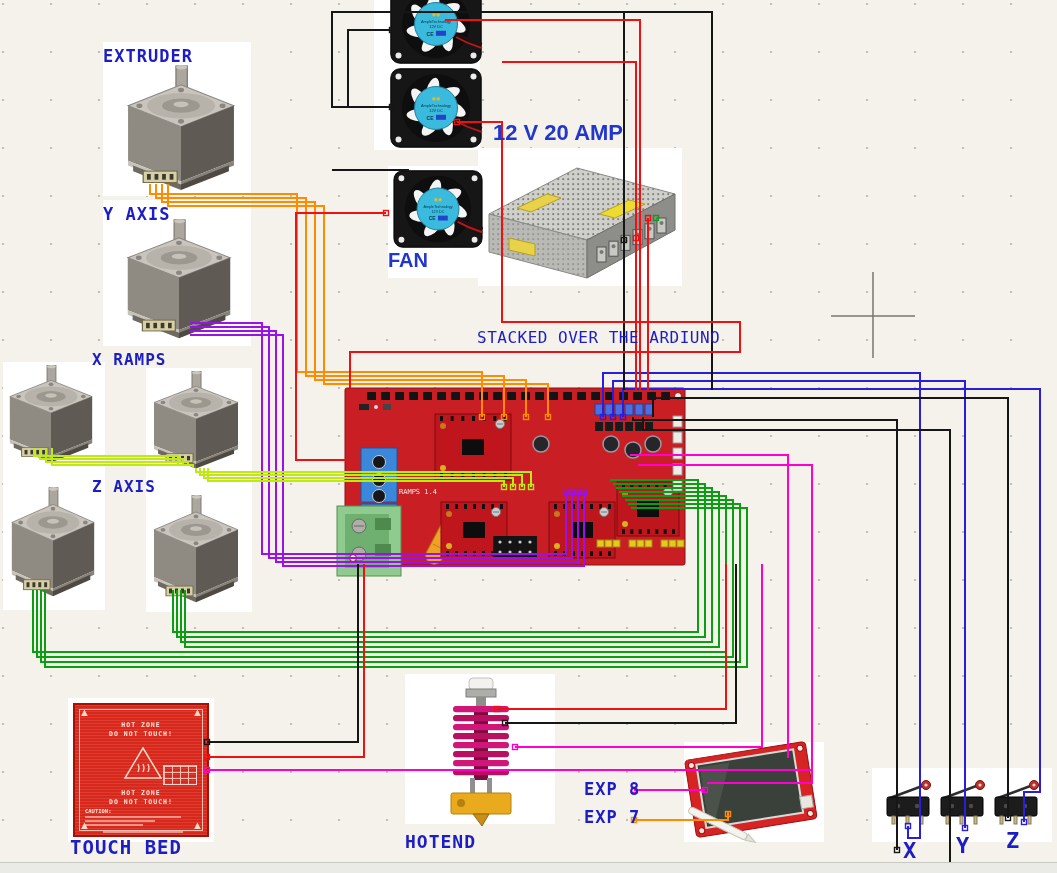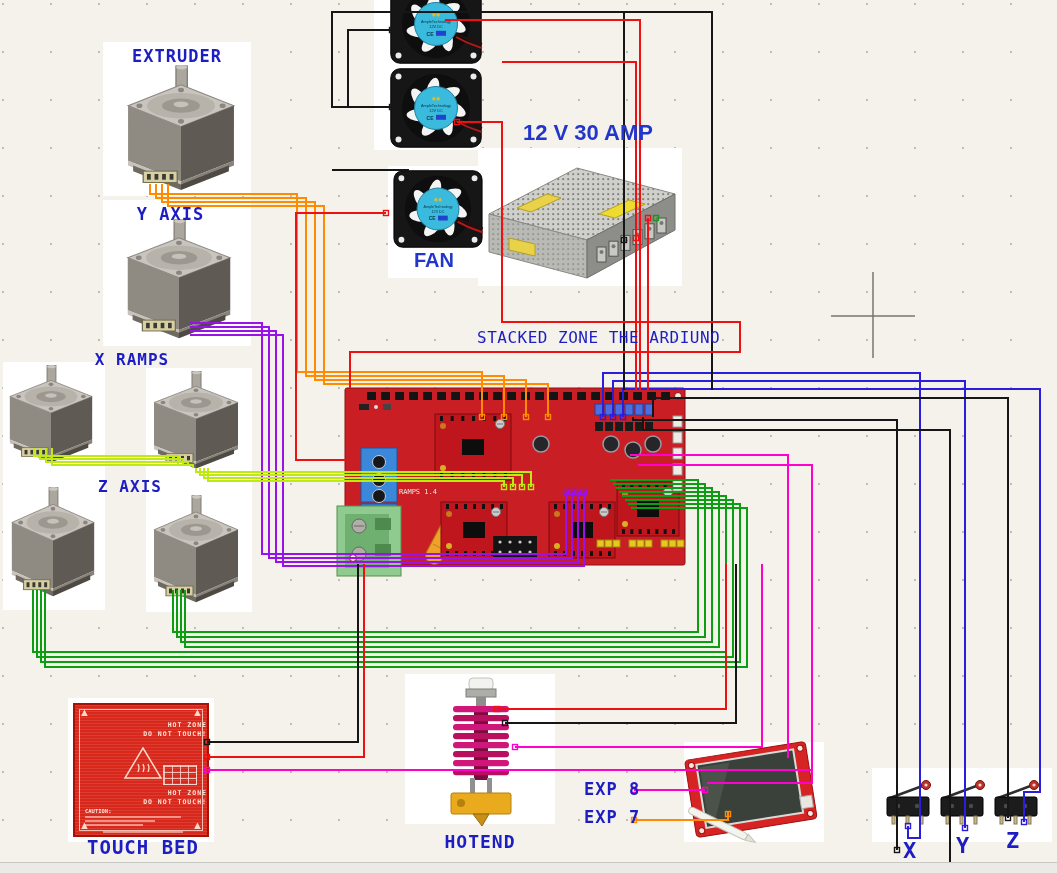--- a/index.html
+++ b/index.html
@@ -7,27 +7,27 @@
     background-color:var(--bg,#F4F2EA);
     background-image:radial-gradient(var(--grid,#BFBFB7) 1.1px,transparent 1.3px);
     background-size:48px 48px;background-position:27px 28px;
     font-family:"Liberation Sans",sans-serif}
   .card{position:absolute;background:#FFFFFF;z-index:10}
   .comp{position:absolute;z-index:20}
   .comp svg{display:block;width:100%;height:100%;overflow:visible}
   .wires{position:absolute;left:0;top:0;z-index:40;pointer-events:none}
   .lbl{position:absolute;z-index:50;font-family:"DejaVu Sans Mono",monospace;font-weight:bold;
        color:var(--lbl,#1D1DC4);letter-spacing:1px;white-space:nowrap}
-  .ctr{text-align:center}
+  .ctr{}
   .lbl-display{font-family:"Liberation Sans",sans-serif;color:var(--lbl2,#2236CC);letter-spacing:0}
   .heatbed{position:absolute;left:73px;top:703px;width:136px;height:134px;background:#D8271B;
     border:2px solid #A81205;box-sizing:border-box;z-index:20;
     background-image:repeating-linear-gradient(180deg,rgba(255,255,255,.10) 0 1px,rgba(0,0,0,0) 1px 3px)}
   .hb-frame{position:absolute;inset:4px;border:1px solid rgba(255,226,214,.8)}
-  .hb-txt{position:absolute;left:0;width:100%;text-align:right;
+  .hb-txt{position:absolute;left:0;width:100%;text-align:center;
     font:bold 6.5px "DejaVu Sans Mono",monospace;color:#FFE4D6;letter-spacing:1px}
   .hb-warn{position:absolute;font-size:11px;color:#FFD9C8;line-height:1}
   .hb-table{position:absolute;right:10px;top:60px;width:32px;height:18px;
     border:1px solid rgba(255,220,210,.8);
     background-image:linear-gradient(rgba(255,220,210,.8) 1px,transparent 1px),
       linear-gradient(90deg,rgba(255,220,210,.8) 1px,transparent 1px);background-size:8px 6px}
   .hb-bar{position:absolute;height:2px;background:rgba(255,215,200,.6)}
   .hb-caution{position:absolute;left:10px;top:103px;font:bold 5.5px "DejaVu Sans Mono",monospace;color:#FFE4D6}
   .bottom-bar{position:absolute;left:0;top:862px;width:1057px;height:11px;
     background:var(--bbar,#EAEAE6);border-top:1px solid #C9C9C3;z-index:55}
@@ -577,22 +577,22 @@
     <div class="hb-bar" style="left:10px;top:115px;width:70px"></div>
     <div class="hb-bar" style="left:10px;top:119px;width:58px"></div>
     <div class="hb-bar" style="left:28px;top:126px;width:80px"></div>
   </div>
 
   <div class="lbl ctr" style="left:103px;top:46px;width:148px;font-size:17px">EXTRUDER</div>
   <div class="lbl ctr" style="left:103px;top:204px;width:135px;font-size:17px">Y AXIS</div>
   <div class="lbl ctr" style="left:92px;top:350px;width:80px;font-size:16px">X RAMPS</div>
   <div class="lbl ctr" style="left:92px;top:477px;width:76px;font-size:16px">Z AXIS</div>
   <div class="lbl lbl-display ctr" style="left:388px;top:249px;width:92px;font-size:20px;font-weight:800">FAN</div>
-  <div class="lbl lbl-display ctr" style="left:493px;top:120px;width:190px;font-size:22px;font-weight:800">12 V 30 AMP</div>
-  <div class="lbl" style="left:477px;top:328px;font-size:16px;font-weight:normal;letter-spacing:0.5px">STACKED ZONE THE ARDIUNO</div>
+  <div class="lbl lbl-display ctr" style="left:493px;top:120px;width:190px;font-size:22px;font-weight:800">12 V 20 AMP</div>
+  <div class="lbl" style="left:477px;top:328px;font-size:16px;font-weight:normal;letter-spacing:0.5px">STACKED OVER THE ARDIUNO</div>
   <div class="lbl ctr" style="left:70px;top:836px;width:146px;font-size:19px">TOUCH BED</div>
   <div class="lbl ctr" style="left:405px;top:831px;width:150px;font-size:18px">HOTEND</div>
   <div class="lbl" style="left:584px;top:779px;font-size:17px">EXP 8</div>
   <div class="lbl" style="left:584px;top:807px;font-size:17px">EXP 7</div>
   <div class="lbl" style="left:903px;top:838px;font-size:22px">X</div>
   <div class="lbl" style="left:956px;top:833px;font-size:22px">Y</div>
   <div class="lbl" style="left:1006px;top:828px;font-size:22px">Z</div>
 
   <svg class="wires" width="1057" height="873">
       <polyline points="150,184 150,194 297,194 297,372 482,372 482,417" fill="none" stroke="#FF8C00" stroke-width="2"></polyline>

